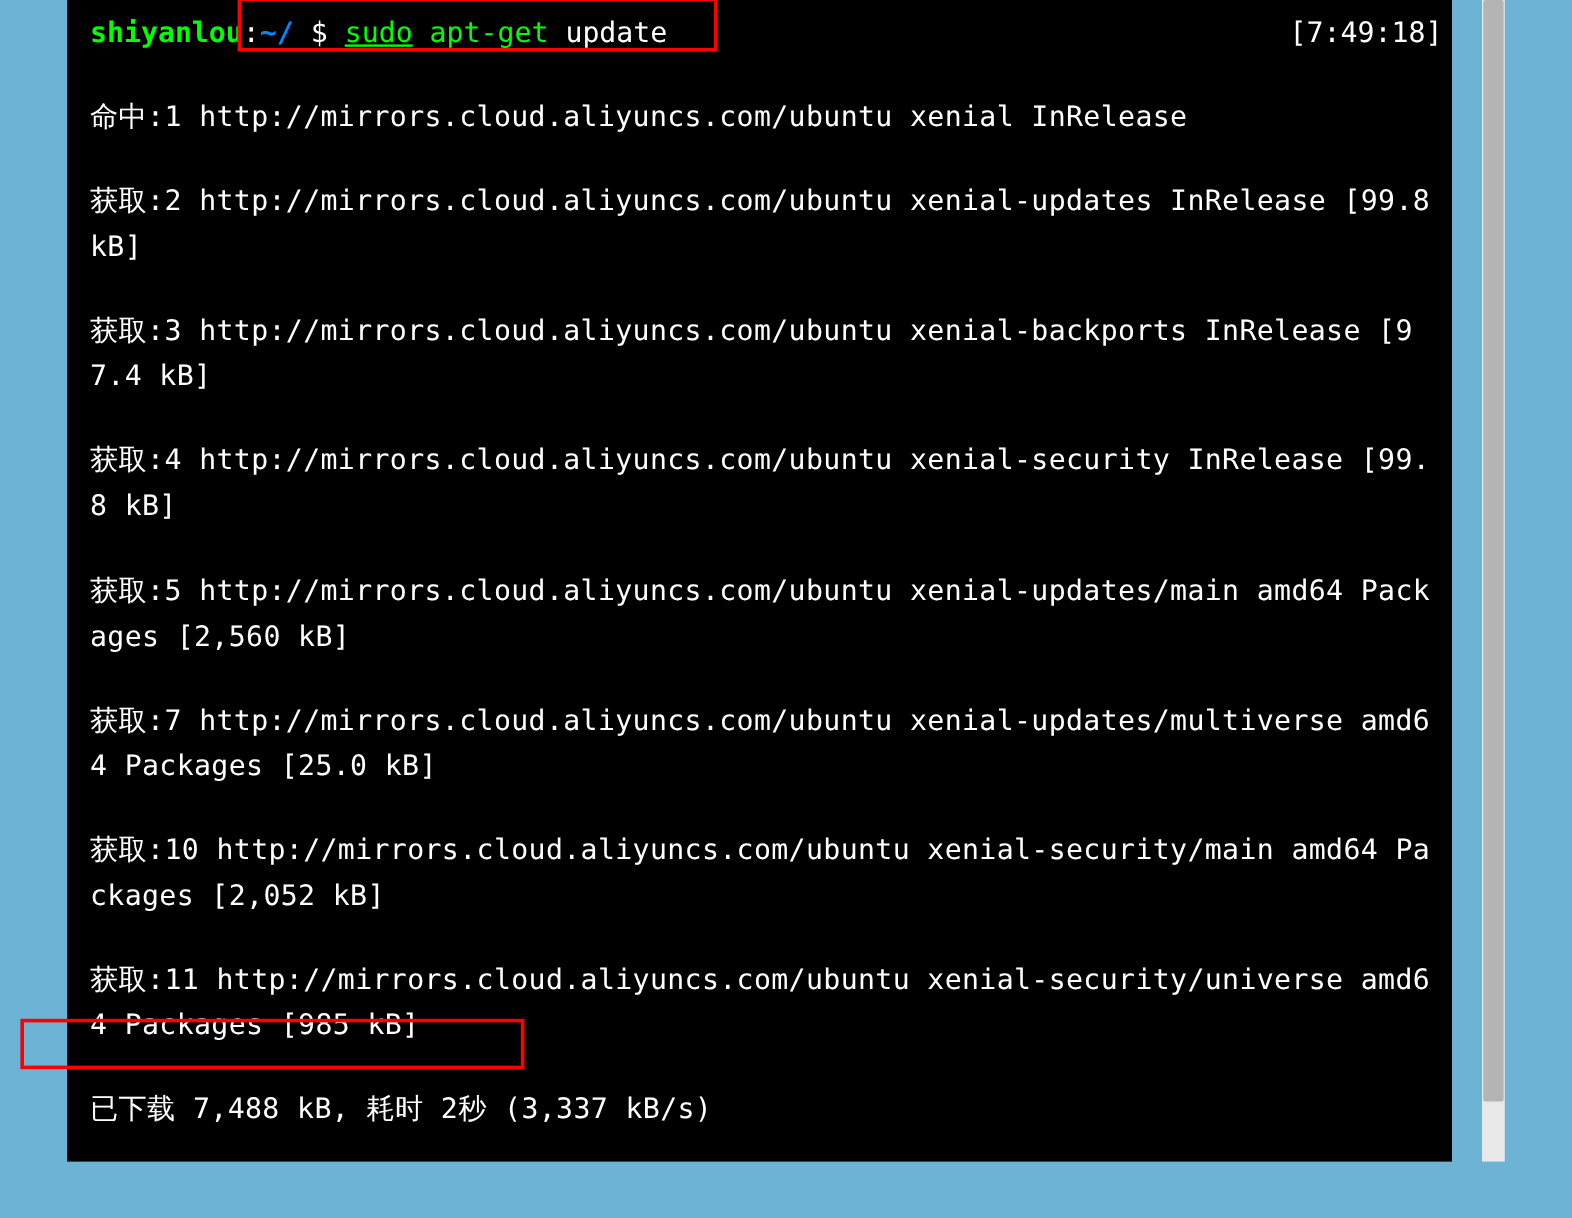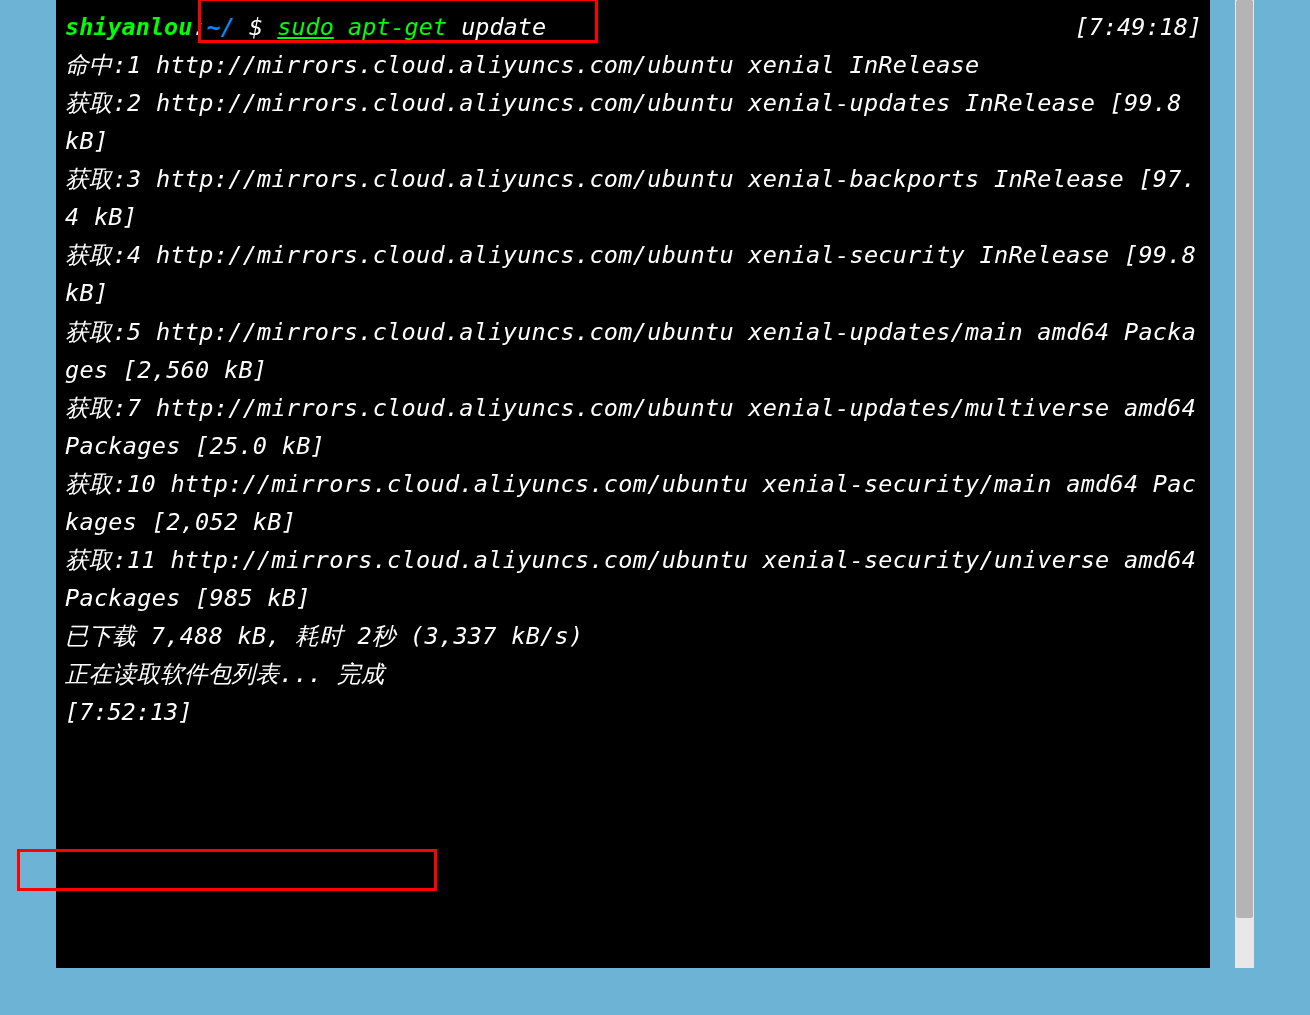--- a/index.html
+++ b/index.html
@@ -18,29 +18,29 @@
       position: relative;
     }
     .terminal-container {
       position: absolute;
       left: 56px;
       top: 0;
       width: 1154px;
       height: 968px;
       background: #000000;
       color: #ffffff;
-      padding: 8px 0 0 4px;
+      padding: 8px 0 0 14px;
       overflow: hidden;
       font-weight: 500;
-      font-style: italic;
     }
     .terminal-line {
       white-space: pre-wrap;
       word-break: break-all;
       padding: 0 4px 0 5px;
+      margin-top: 32px;
     }
     .prompt-user {
       color: #00ff00;
       font-weight: bold;
     }
     .prompt-sep {
       color: #ffffff;
     }
     .prompt-path {
       color: #0088ff;

